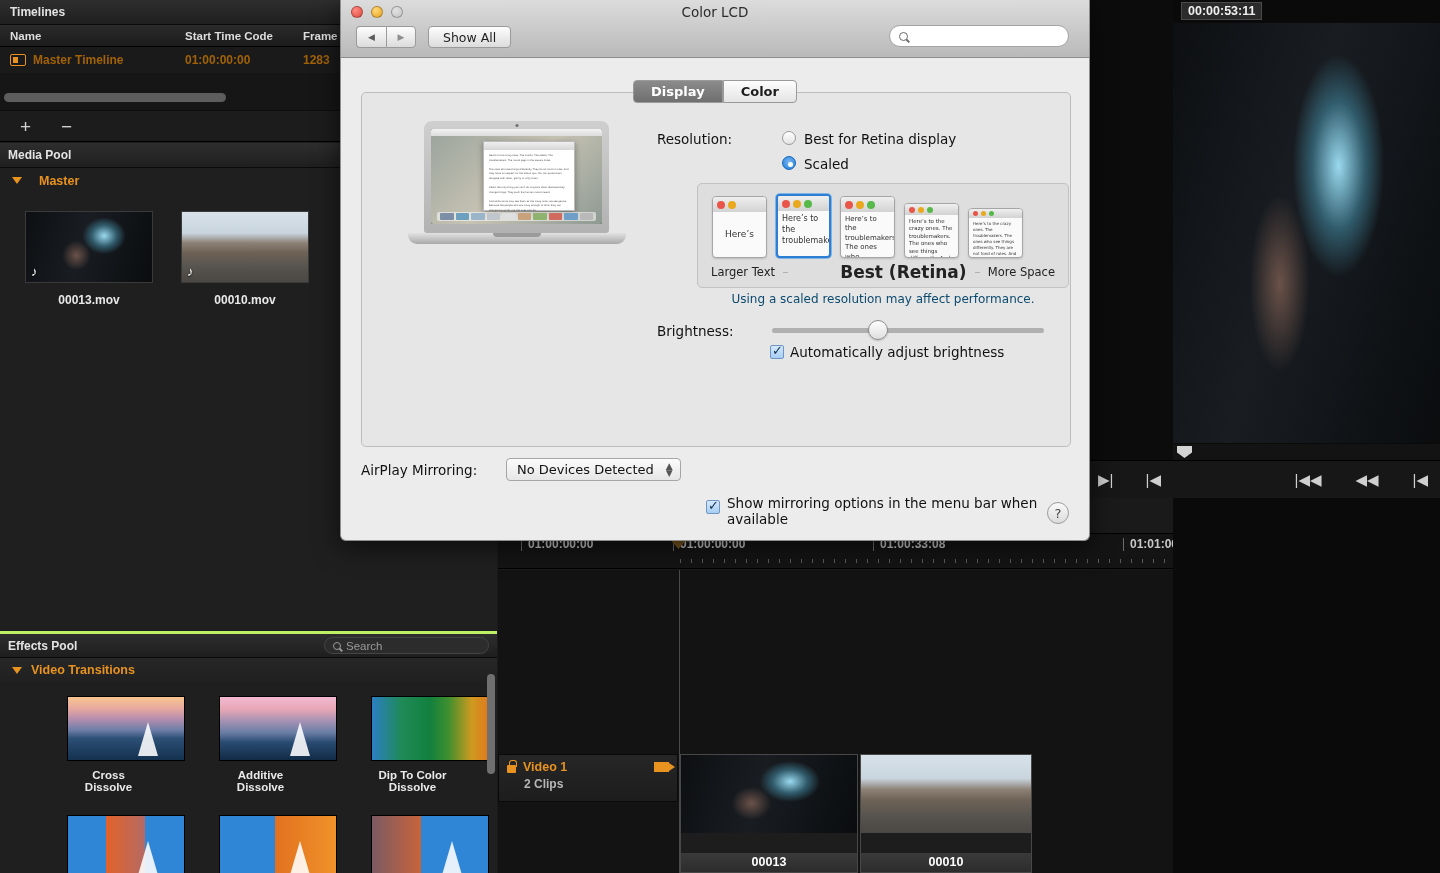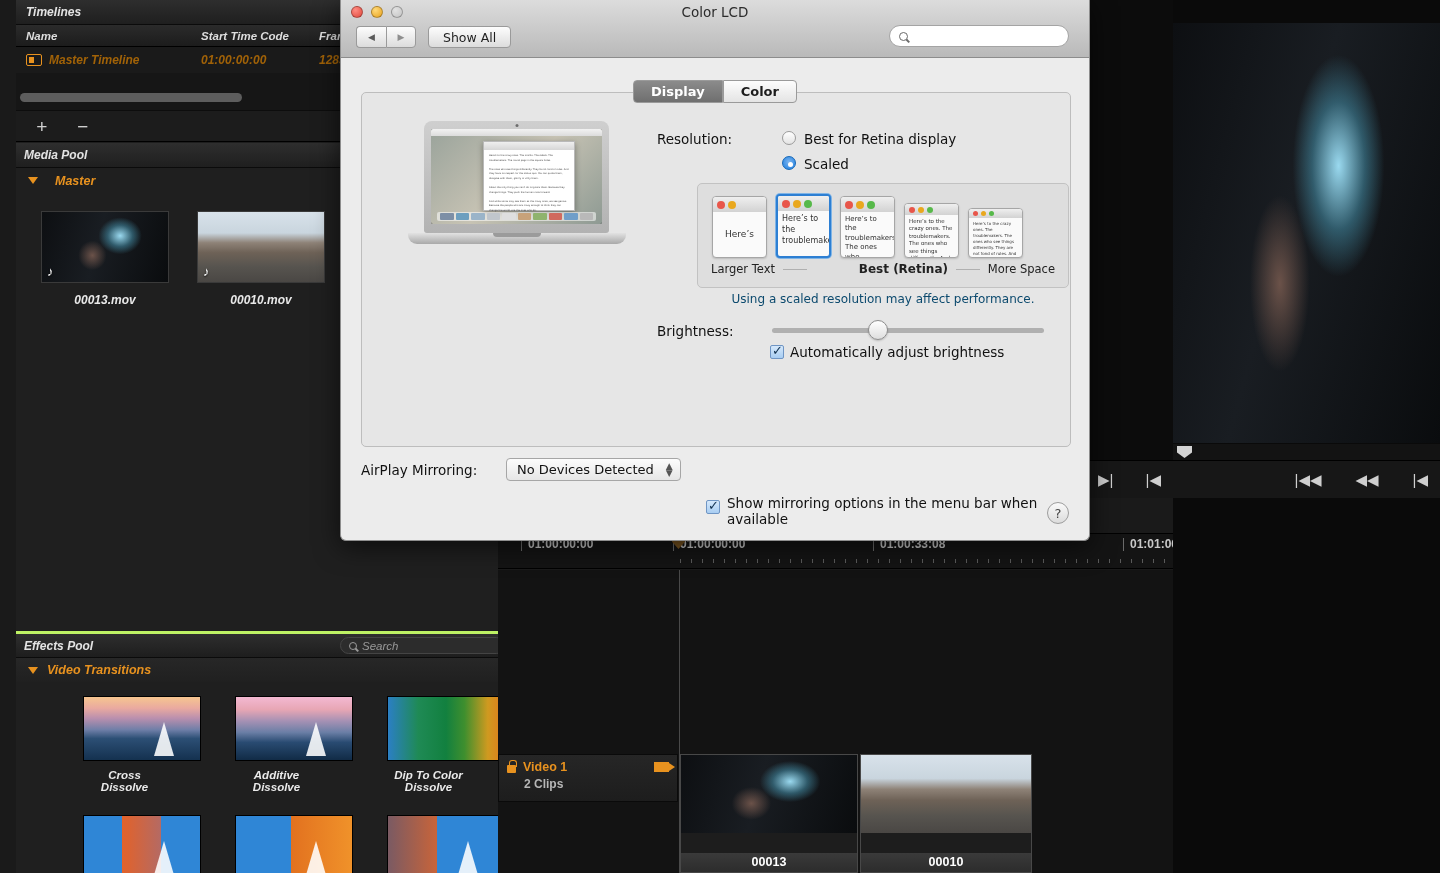--- a/index.html
+++ b/index.html
@@ -3,21 +3,21 @@
 <meta charset="utf-8">
 <style>
   * { margin:0; padding:0; box-sizing:border-box; }
   html,body { width:1440px; height:873px; overflow:hidden; background:#000; }
   body { font-family:"Liberation Sans", sans-serif; -webkit-font-smoothing:antialiased; }
 
   
   #app { position:absolute; inset:0; background:#1a1a1a; }
 
   
-  #left-col { position:absolute; left:16px; top:0; width:497px; height:873px; background:#1e1e1e;font-style:italic; }
+  #left-col { position:absolute; left:0; top:0; width:497px; height:873px; background:#1e1e1e; }
 
   .panel-title { height:25px; background:linear-gradient(#2e2e2e,#1f1f1f);
     border-bottom:1px solid #0b0b0b; display:flex; align-items:center; padding:0 10px;
     color:#e3e3e3; font-size:12px; font-weight:bold; }
 
   
   #timelines { position:absolute; left:0; top:0; width:497px; height:142px; background:#161616;
     border-bottom:1px solid #000; }
   .tl-head { height:22px; background:linear-gradient(#2b2b2b,#1c1c1c); border-bottom:1px solid #000;
     display:flex; align-items:center; color:#ddd; font-size:11.5px; font-weight:bold; }
@@ -196,21 +196,21 @@
   .scales { display:flex; align-items:flex-end; gap:9px; padding:10px 0 0 14px; height:74px; }
   .sc { width:55px; border:1px solid #a6a6a6; border-radius:4px; background:#fafafa; overflow:hidden;
     box-shadow:0 1px 2px rgba(0,0,0,.16); }
   .sc.sel { border:2px solid #2d7fd3; box-shadow:0 0 0 1px #7fb4e6; }
   .sc-tb { height:15px; background:linear-gradient(#efefef,#d2d2d2); display:flex; align-items:center;
     gap:3px; padding-left:4px; }
   .sc-tb i { width:8px; height:8px; border-radius:50%; }
   .sc-body { padding:3px 4px; font-size:7px; line-height:1.35; color:#333; font-family:"DejaVu Sans",sans-serif; }
   .sc-cap { display:flex; justify-content:space-between; align-items:center; padding:4px 13px 0;
     font-size:11.5px; color:#222; }
-  .sc-cap b { font-size:12px;margin-left:44px; }
+  .sc-cap b { font-size:17px;margin-left:44px; }
   .rulerline { flex:1; height:1px; background:#b0b0b0; margin:0 8px; }
   .perf { position:absolute; left:335px; top:199px; width:372px; text-align:center; font-size:12px;
     color:#0c4a6e; }
 
   .slider { position:absolute; left:410px; top:235px; width:272px; height:5px; background:#b0b0b0;
     border-radius:3px; }
   .knob { position:absolute; left:96px; top:-8px; width:20px; height:20px; border-radius:50%;
     background:linear-gradient(#fff,#dedede); border:1px solid #8e8e8e; box-shadow:0 1px 2px rgba(0,0,0,.2); }
   .cbx { width:14px; height:14px; border-radius:2px; border:1px solid #6f95c4; position:absolute;
     background:linear-gradient(#d5e8fb,#a8cdf2); }
@@ -482,20 +482,23 @@
     </div>
   </div>
 
   <div id="mini-above"></div>
   <div id="mini-transport">
     <span>▶|</span>
     <span>|◀</span>
   </div>
 
   <div id="viewer">
+    <div class="v-tc">
+      <span>00:00:53:11</span>
+    </div>
     <div class="v-img ph-face"></div>
     <div class="v-scrub"></div>
     <div class="v-mark"></div>
     <div class="v-transport">
       <span>|◀◀</span>
       <span>◀◀</span>
       <span>|◀</span>
     </div>
   </div>
 

